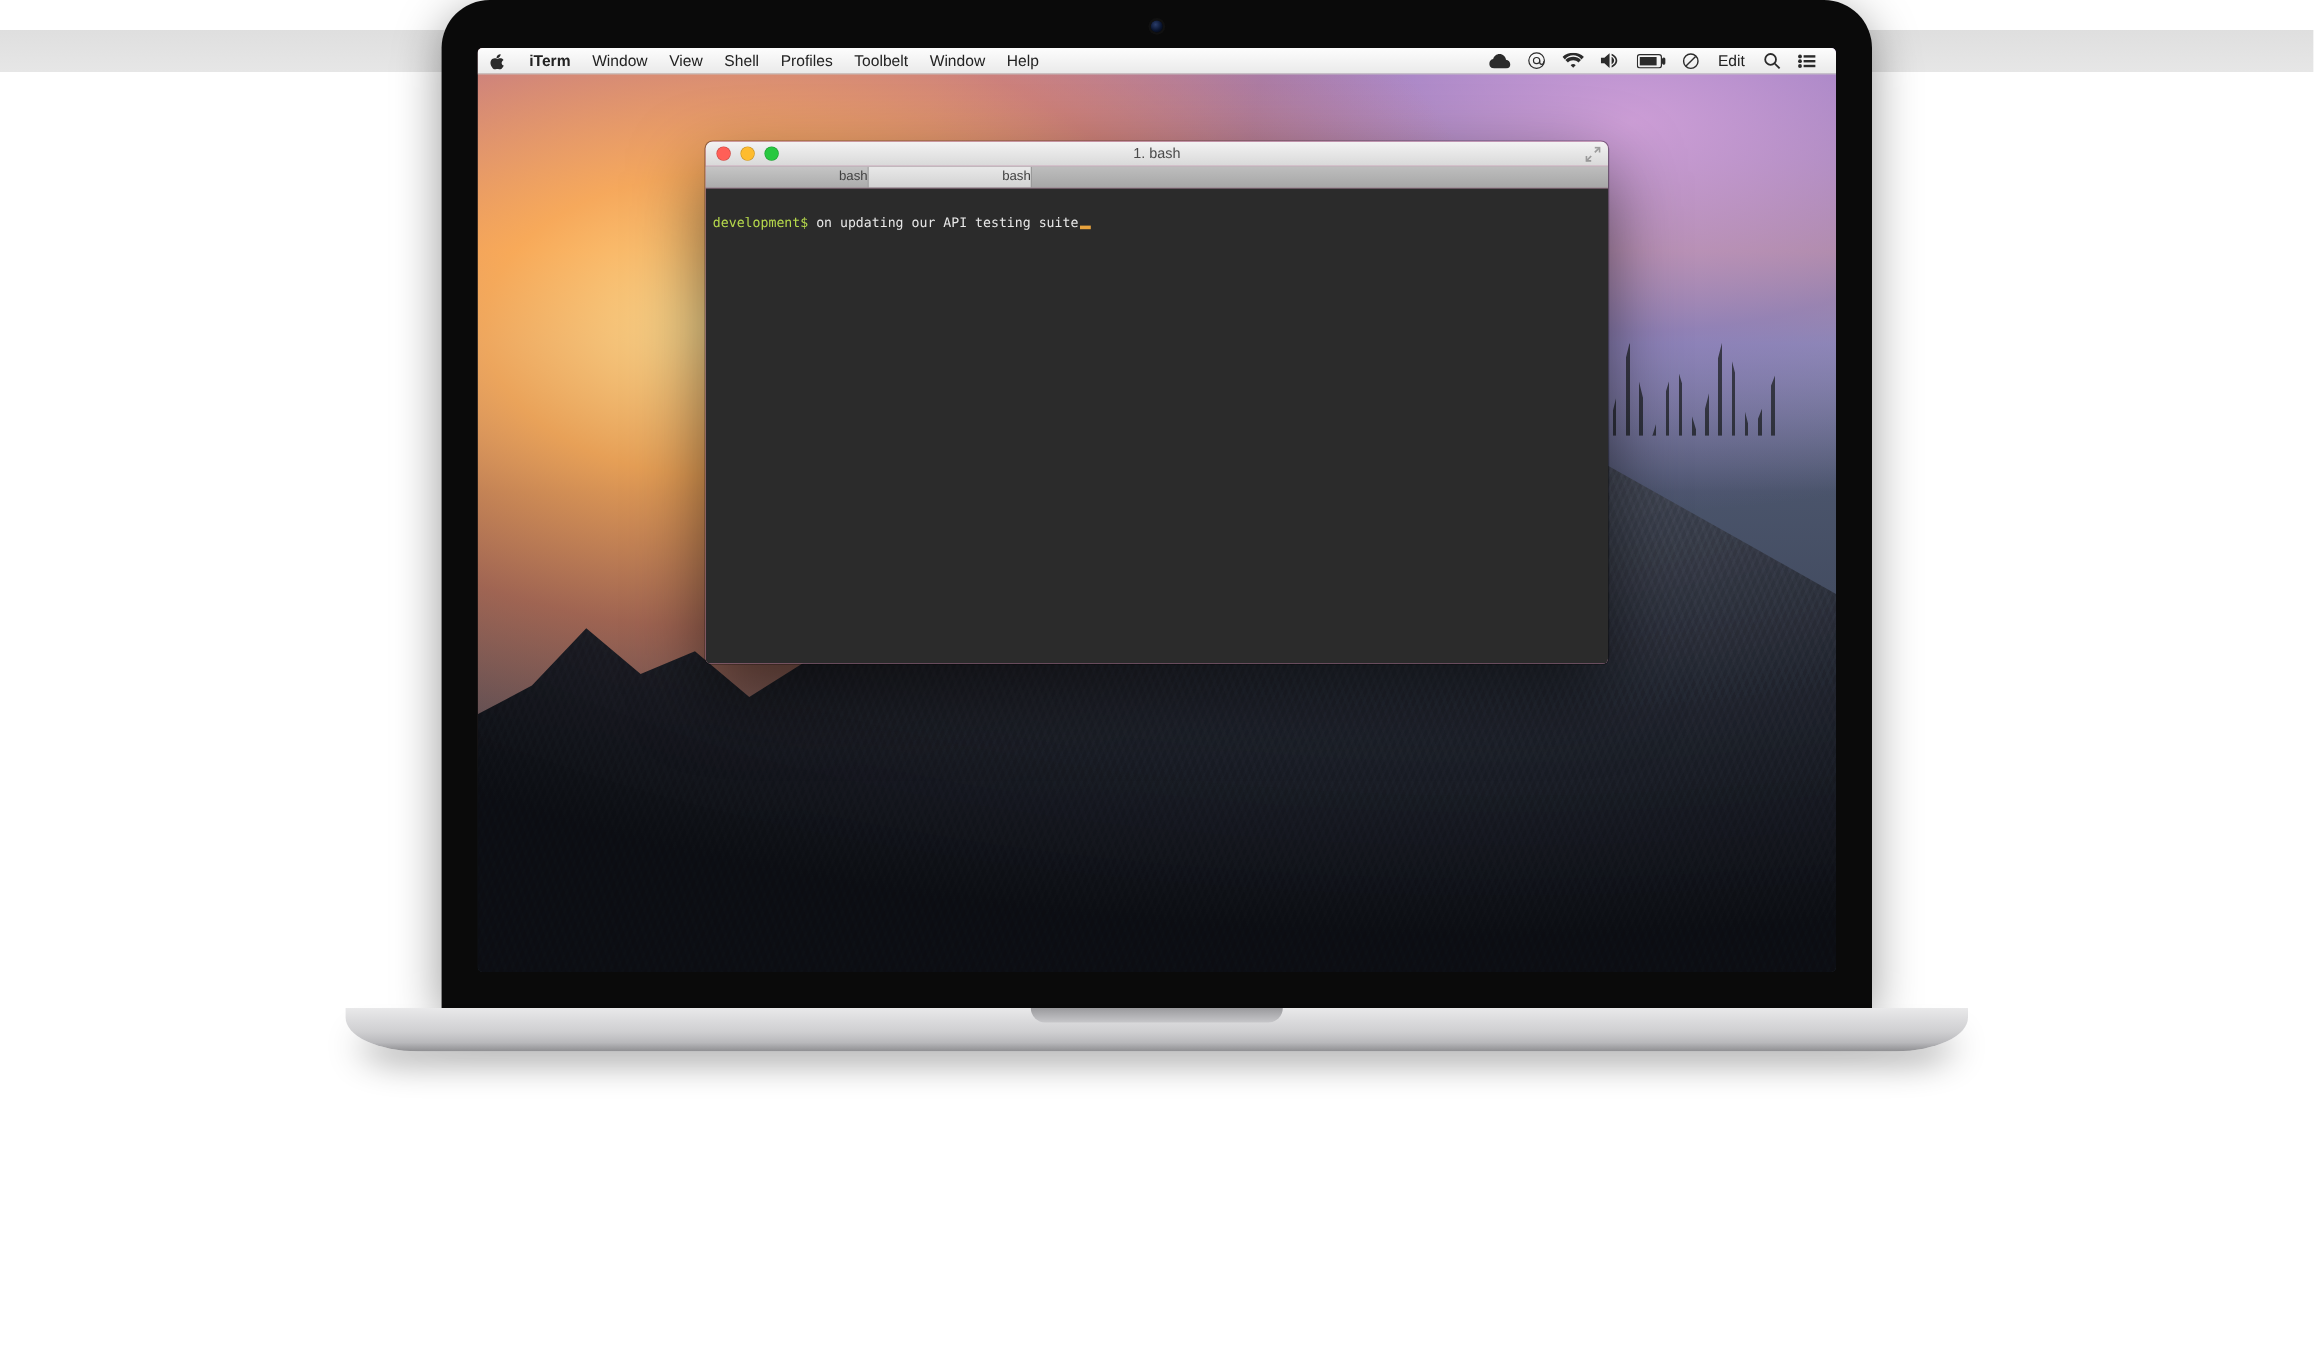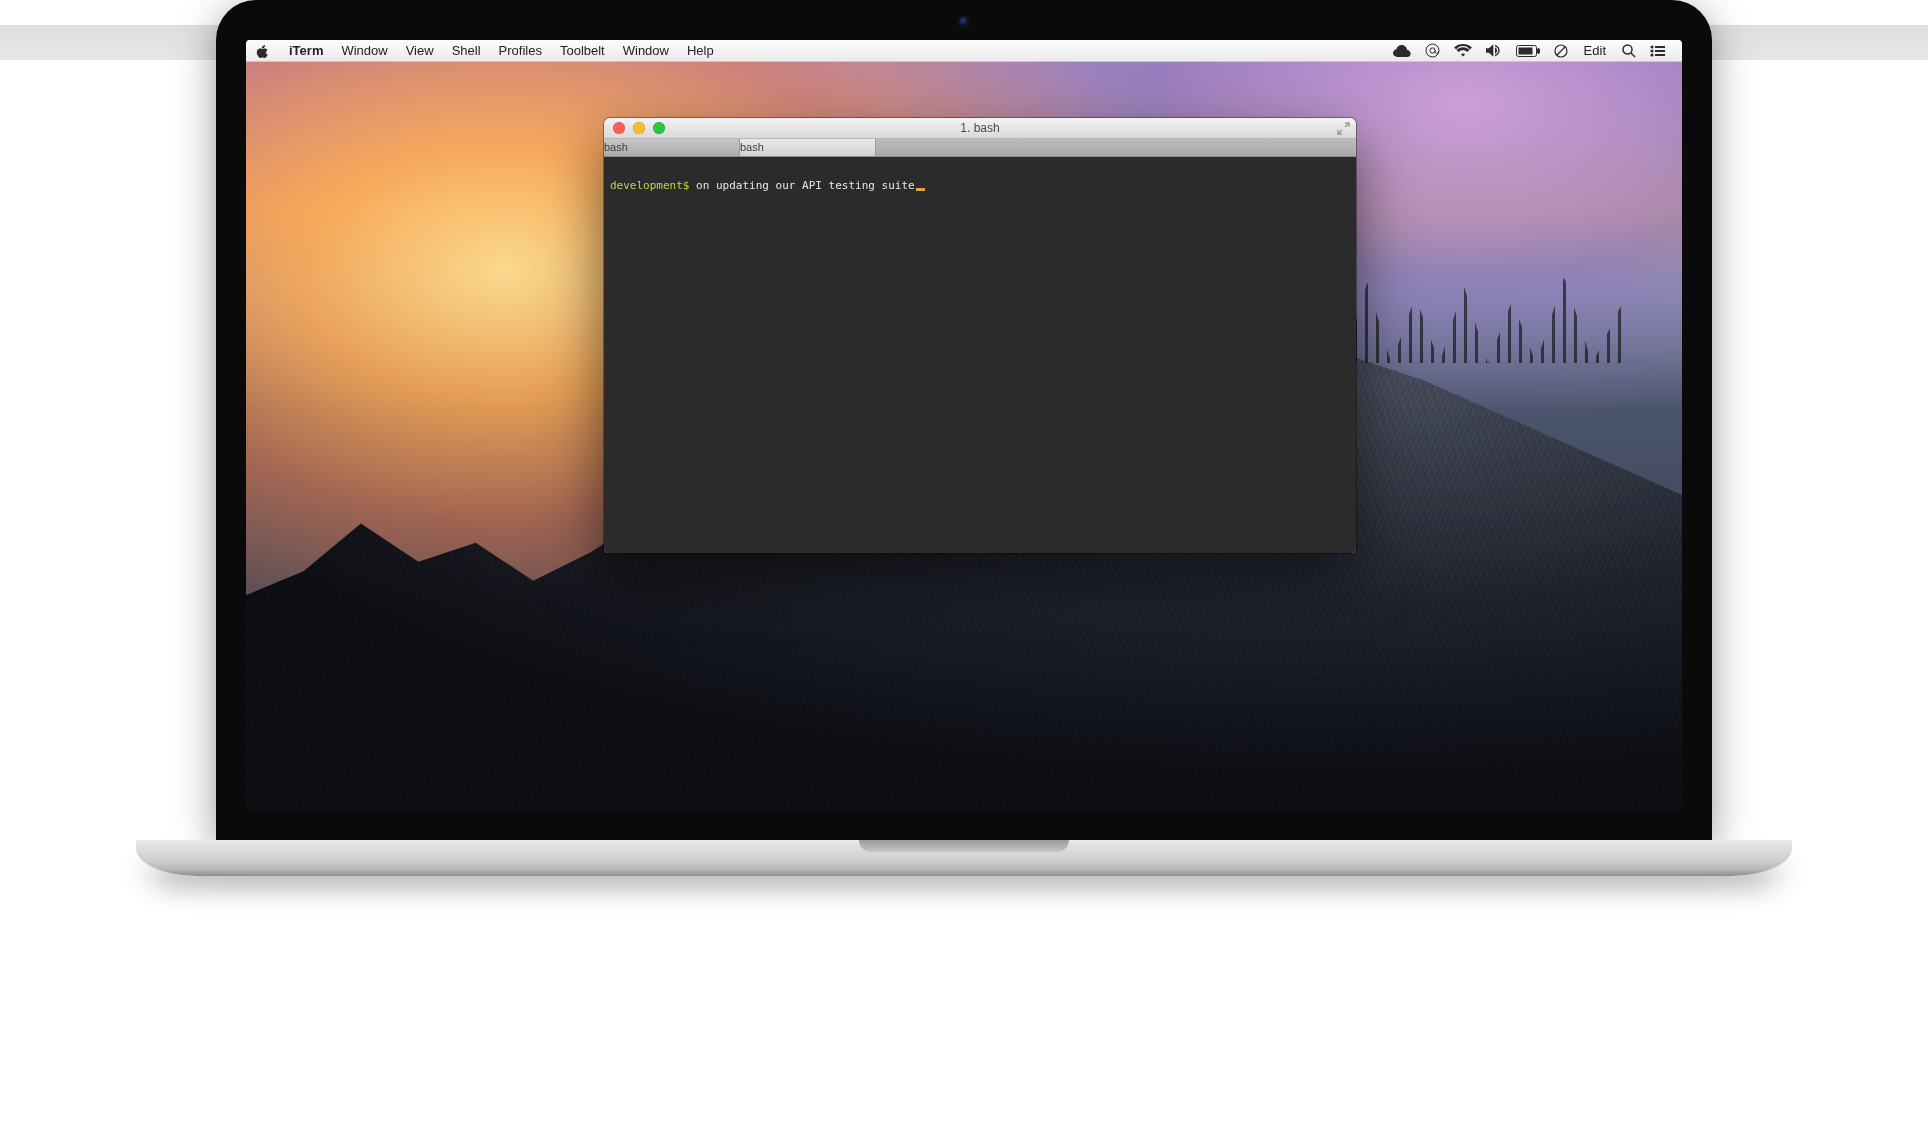--- a/index.html
+++ b/index.html
@@ -21,21 +21,21 @@
     background: linear-gradient(#c9c9c9, #d6d6d6);
     opacity: .6;
   }
 
   
   .laptop {
     position: absolute;
     left: 50%;
     top: 0;
     transform: translateX(-50%);
-    width: 1496px;
+    width: 1192px;
   }
   .bezel {
     background: #0a0a0a;
     border-radius: 40px 40px 0 0;
     padding: 40px 30px 30px 30px;
     box-shadow: 0 10px 40px rgba(0,0,0,.4);
     position: relative;
   }
   .camera {
     position: absolute;
@@ -147,21 +147,20 @@
   .termwin {
     position: absolute;
     top: 78px;
     left: 50%;
     transform: translateX(-50%);
     width: 752px;
     background: #f9a8d4;
     border-radius: 6px 6px 4px 4px;
     box-shadow: 0 25px 60px rgba(0,0,0,.55), 0 0 0 1px rgba(0,0,0,.35);
     overflow: hidden;
-    margin-left: 16px;
   }
   .titlebar {
     height: 21px;
     background: linear-gradient(#f3f3f3, #d9d9d9);
     border-bottom: 1px solid #b6b6b6;
     display: flex; align-items: center;
     position: relative;
     font-size: 12px;
     color: #4a4a4a;
   }
@@ -190,21 +189,21 @@
   .tabbar {
     height: 18px;
     background: linear-gradient(#cfcfcf,#b8b8b8);
     display: flex;
     font-size: 11px;
     color: #404040;
     border-bottom: 1px solid #8a8a8a;
   }
   .tab {
     width: 136px;
-    text-align: left;
+    text-align: right;
     line-height: 17px;
     border-right: 1px solid #9a9a9a;
     background: linear-gradient(#c5c5c5,#acacac);
     cursor: default;
   }
   .tab.active {
     background: linear-gradient(#e8e8e8,#d2d2d2);
   }
   .tabbar .rest {
     flex:1;

